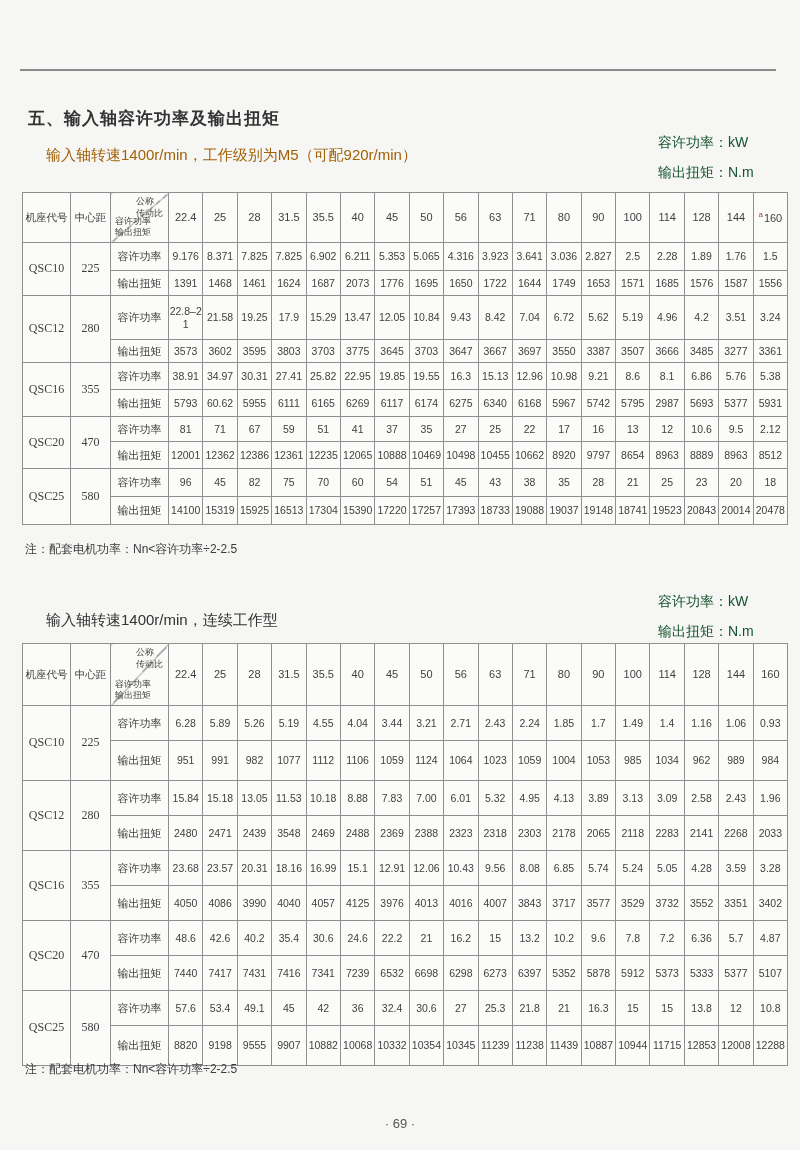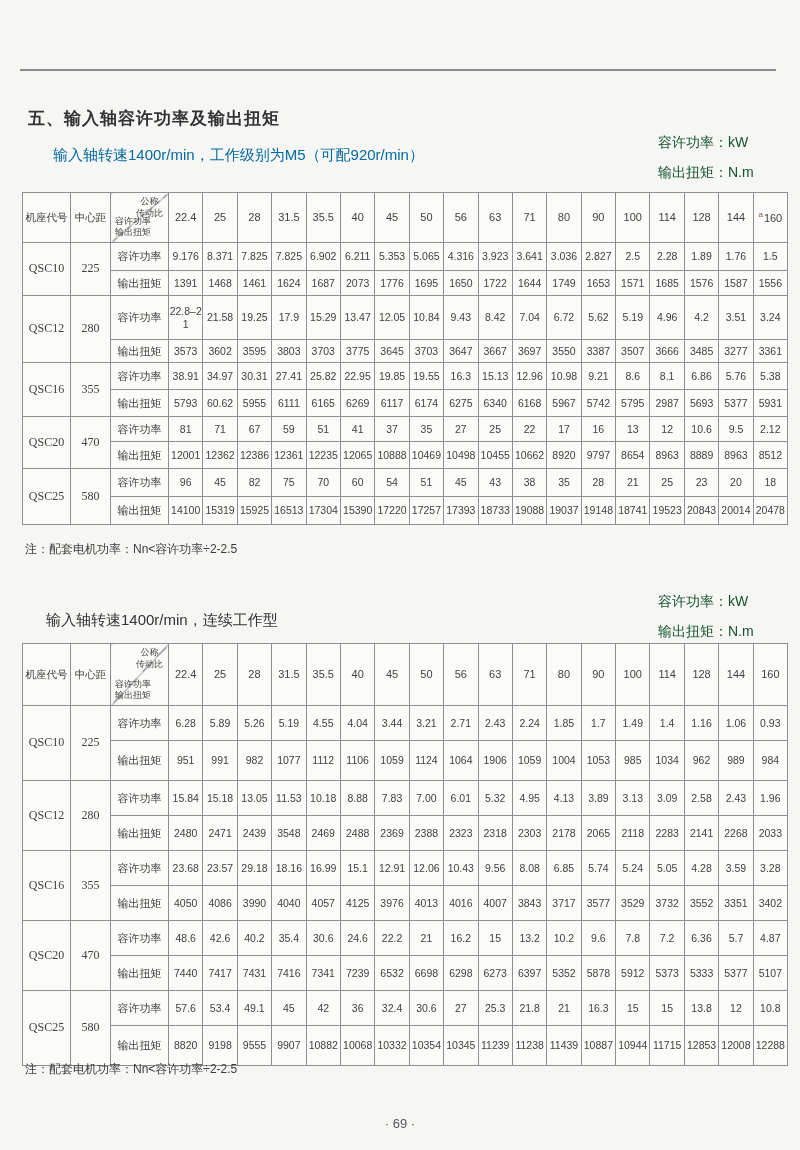--- a/index.html
+++ b/index.html
@@ -5,21 +5,21 @@
   html,body{margin:0;padding:0;}
   body{
     width:800px;height:1150px;position:relative;
     background:#f6f6f4;
     font-family:"Liberation Sans","DejaVu Sans",sans-serif;
     color:#3c3c3c;
     overflow:hidden;
   }
   .top-rule{position:absolute;left:20px;top:69px;width:756px;height:2px;background:#8a8a8a;}
   .page-title{position:absolute;left:28px;top:107px;font-size:17px;font-weight:bold;color:#333;letter-spacing:1px;}
-  .subtitle1{position:absolute;left:46px;top:146px;font-size:15px;color:#0369a1;margin-left:7px;}
+  .subtitle1{position:absolute;left:46px;top:146px;font-size:15px;color:#a16207;}
   .subtitle2{position:absolute;left:46px;top:611px;font-size:15px;color:#333;}
   .units{position:absolute;right:24px;text-align:left;font-size:14px;color:#14532d;line-height:30px;width:118px;}
   .units1{top:127px;}
   .units2{top:586px;}
   .note{position:absolute;left:25px;font-size:12px;color:#3c3c3c;}
   .note1{top:541px;}
   .note2{top:1061px;}
   .page-num{position:absolute;left:0;top:1116px;width:100%;text-align:center;font-size:13px;color:#555;}
   .tblwrap{position:absolute;left:22px;}
   .tbl1{top:192px;}
@@ -29,21 +29,21 @@
     border:1px solid #8f8f8f;text-align:center;vertical-align:middle;
     font-size:10.5px;font-weight:normal;color:#3f3f3f;padding:0;overflow:hidden;
     line-height:1.15;word-break:break-all;
   }
   table.grid th.ratio{font-size:11px;}
   table.grid td.model,table.grid td.center{font-size:12px;font-family:Liberation Serif, serif;}
   table.grid td.rl{font-size:11px;}
   th.diag{position:relative;padding:0;
     background:linear-gradient(to bottom right,transparent 49.3%,#8f8f8f 49.3%,#8f8f8f 50.7%,transparent 50.7%);
   }
-  th.diag .dt{position:absolute;top:3px;right:5px;text-align:center;font-size:9px;line-height:1.3;color:#3f3f3f;}
+  th.diag .dt{position:absolute;top:3px;right:5px;text-align:left;font-size:9px;line-height:1.3;color:#3f3f3f;}
   th.diag .db{position:absolute;bottom:3px;left:4px;text-align:left;font-size:9px;line-height:1.3;color:#3f3f3f;}
   .supa{color:#9b4a38;font-size:8px;vertical-align:super;margin-right:1px;}
 </style>
 </head>
 <body>
 
 <div class="top-rule"></div>
 
 <div class="page-title">五、输入轴容许功率及输出扭矩</div>
 <div class="subtitle1">输入轴转速1400r/min，工作级别为M5（可配920r/min）</div>
@@ -416,21 +416,21 @@
           <td class="rl">输出扭矩</td>
           <td>951</td>
           <td>991</td>
           <td>982</td>
           <td>1077</td>
           <td>1112</td>
           <td>1106</td>
           <td>1059</td>
           <td>1124</td>
           <td>1064</td>
-          <td>1906</td>
+          <td>1023</td>
           <td>1059</td>
           <td>1004</td>
           <td>1053</td>
           <td>985</td>
           <td>1034</td>
           <td>962</td>
           <td>989</td>
           <td>984</td>
         </tr>
         <tr style="height:35px">
@@ -476,21 +476,21 @@
           <td>2141</td>
           <td>2268</td>
           <td>2033</td>
         </tr>
         <tr style="height:35px">
           <td class="model" rowspan="2">QSC16</td>
           <td class="center" rowspan="2">355</td>
           <td class="rl">容许功率</td>
           <td>23.68</td>
           <td>23.57</td>
-          <td>29.18</td>
+          <td>20.31</td>
           <td>18.16</td>
           <td>16.99</td>
           <td>15.1</td>
           <td>12.91</td>
           <td>12.06</td>
           <td>10.43</td>
           <td>9.56</td>
           <td>8.08</td>
           <td>6.85</td>
           <td>5.74</td>

